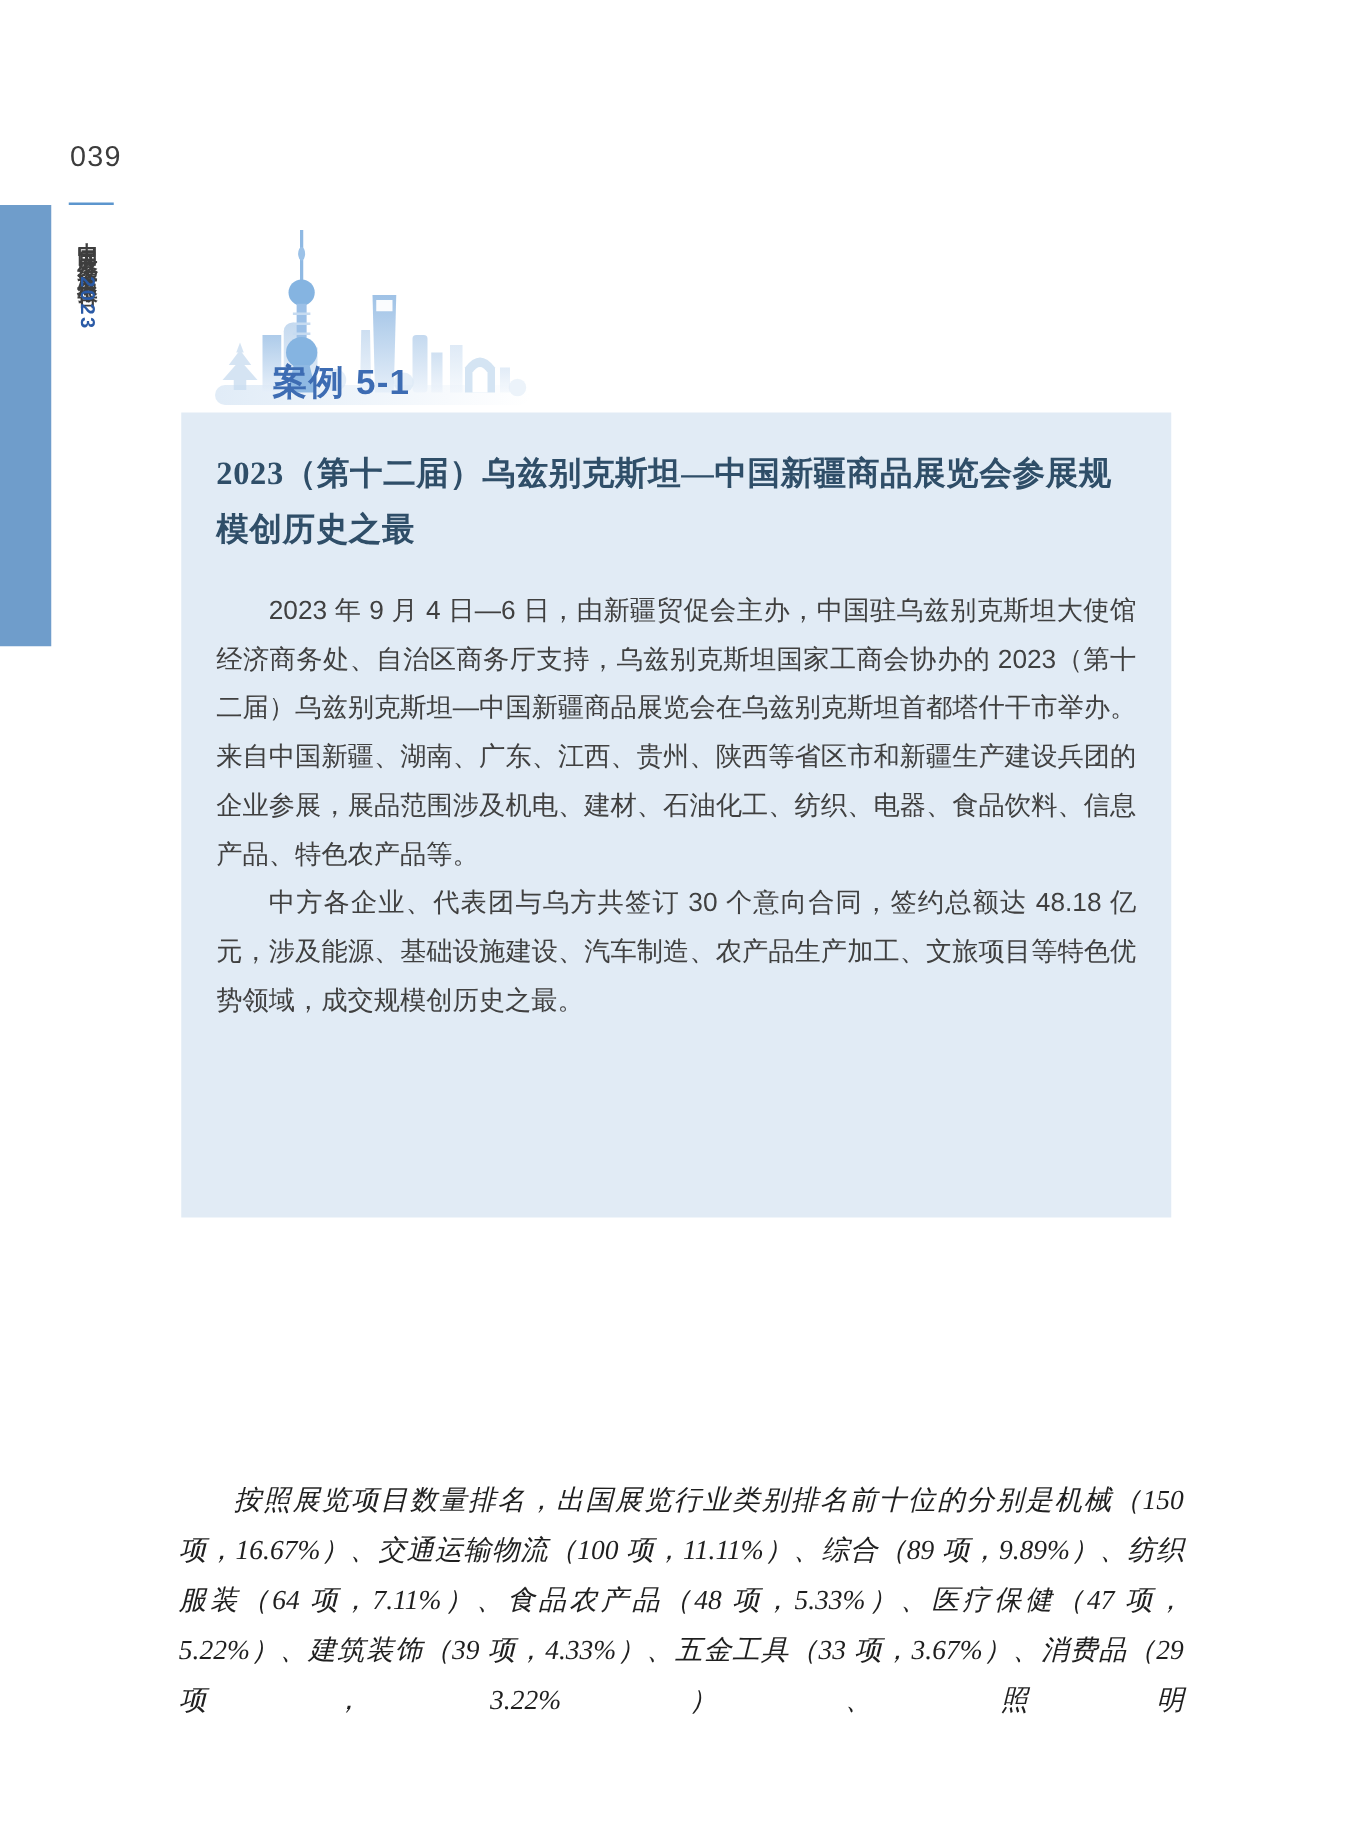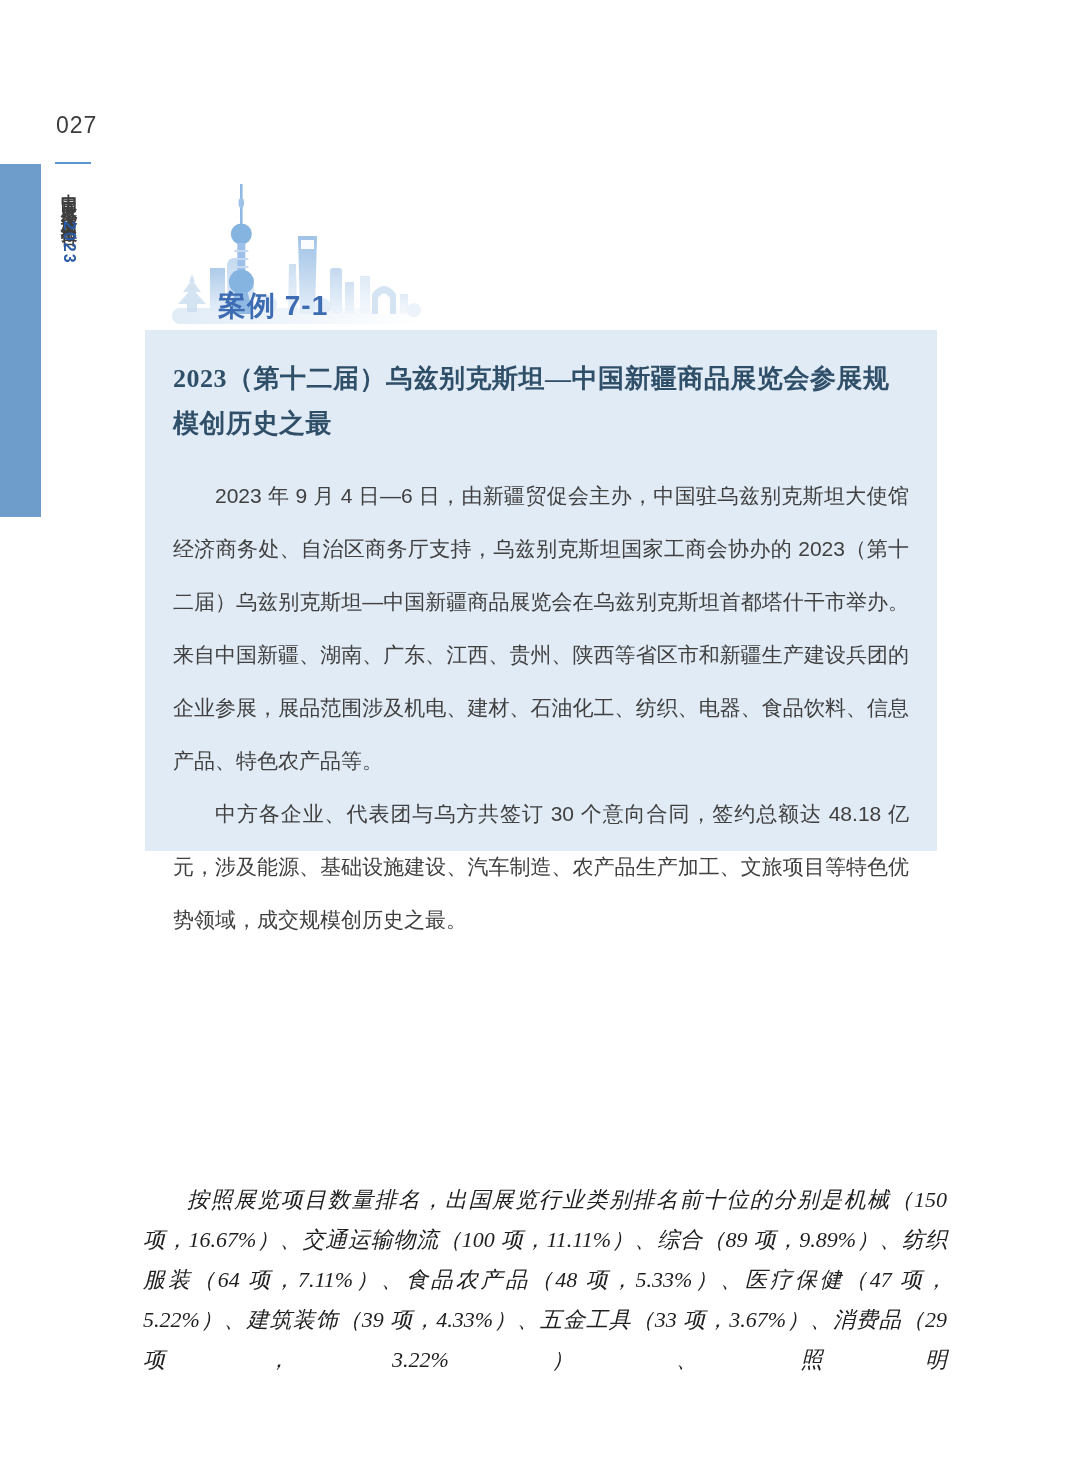--- a/index.html
+++ b/index.html
@@ -61,38 +61,38 @@
     font-size: 28px;
     font-weight: 700;
     color: #3d6cb3;
     letter-spacing: 1px;
   }
 
   
   .case-box {
     position: absolute;
     left: 145px; top: 330px;
-    width: 792px; height: 521px;
+    width: 792px; height: 644px;
     background: #e1ebf5;
     padding: 26px 28px 0 28px;
   }
   .case-title {
     font-family: "Liberation Serif", serif;
     font-size: 26px;
     font-weight: 700;
     color: #2f4e68;
     line-height: 45px;
     margin-bottom: 23px;
     letter-spacing: 0.5px;
   }
   .case-p {
     font-family: "Liberation Sans", sans-serif;
     font-size: 21px;
     color: #404040;
-    line-height: 53px;
+    line-height: 39px;
     text-align: justify;
     text-indent: 2em;
   }
 
   
   .section-heading {
     position: absolute;
     left: 146px; top: 1100px;
     font-size: 31px;
     font-weight: 700;
@@ -112,21 +112,21 @@
     text-align-last: justify;
     text-indent: 2em;
     font-style: italic;
   }
 </style>
 </head>
 <body>
 
 <div class="page">
 
-  <div class="page-number">027</div>
+  <div class="page-number">039</div>
   <div class="page-number-rule"></div>
   <div class="left-accent-bar"></div>
   <div class="side-title"><span>中国展览经济发展报告</span><span class="year">2023</span></div>
 
   <div class="skyline">
     <svg width="262" height="146" viewBox="0 0 262 146" xmlns="http://www.w3.org/2000/svg">
       <defs>
         <linearGradient id="g1" x1="0" y1="0" x2="0" y2="1">
           <stop offset="0" stop-color="#9fc2e6"></stop>
             <stop offset="1" stop-color="#e6eff9"></stop>
@@ -177,21 +177,21 @@
 
       <path d="M202 132 L202 112 Q214 96 226 112 L226 132 Z" fill="#cfe1f2" opacity="0.9"></path>
       <path d="M208 132 L208 116 Q214 107 220 116 L220 132 Z" fill="#ffffff"></path>
       <rect x="230" y="112" width="8" height="20" fill="url(#g2)" opacity="0.5"></rect>
 
       <circle cx="98" cy="122" r="9" fill="#d9e7f5" opacity="0.75"></circle>
       <circle cx="153" cy="124" r="8" fill="#d9e7f5" opacity="0.7"></circle>
       <circle cx="244" cy="128" r="7" fill="#e4eef8" opacity="0.7"></circle>
     </svg>
   </div>
-  <div class="case-badge">案例 7-1</div>
+  <div class="case-badge">案例 5-1</div>
 
   <section class="case-box">
     <h2 class="case-title">2023（第十二届）乌兹别克斯坦—中国新疆商品展览会参展规模创历史之最</h2>
     <p class="case-p">2023 年 9 月 4 日—6 日，由新疆贸促会主办，中国驻乌兹别克斯坦大使馆经济商务处、自治区商务厅支持，乌兹别克斯坦国家工商会协办的 2023（第十二届）乌兹别克斯坦—中国新疆商品展览会在乌兹别克斯坦首都塔什干市举办。来自中国新疆、湖南、广东、江西、贵州、陕西等省区市和新疆生产建设兵团的企业参展，展品范围涉及机电、建材、石油化工、纺织、电器、食品饮料、信息产品、特色农产品等。</p>
     <p class="case-p">中方各企业、代表团与乌方共签订 30 个意向合同，签约总额达 48.18 亿元，涉及能源、基础设施建设、汽车制造、农产品生产加工、文旅项目等特色优势领域，成交规模创历史之最。</p>
   </section>
 
   <p class="section-body">按照展览项目数量排名，出国展览行业类别排名前十位的分别是机械（150 项，16.67%）、交通运输物流（100 项，11.11%）、综合（89 项，9.89%）、纺织服装（64 项，7.11%）、食品农产品（48 项，5.33%）、医疗保健（47 项，5.22%）、建筑装饰（39 项，4.33%）、五金工具（33 项，3.67%）、消费品（29 项，3.22%）、照明</p>
 
 </div>

